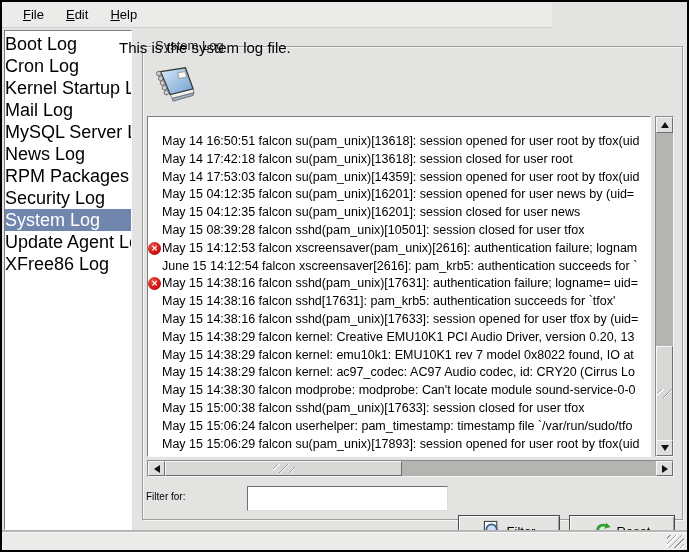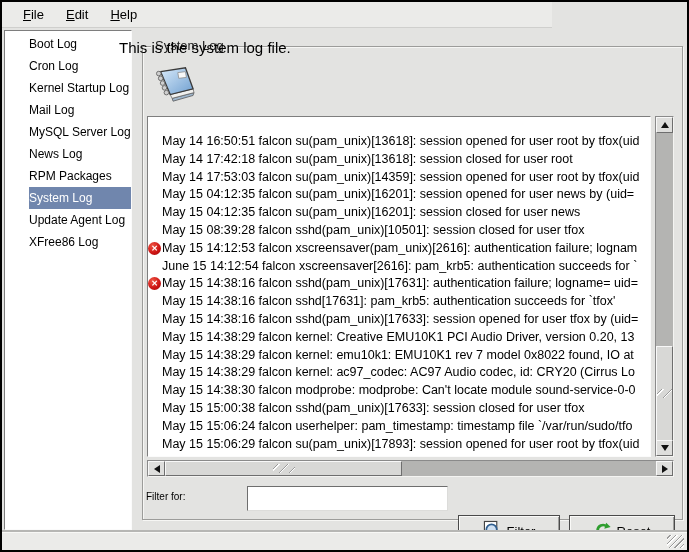--- a/index.html
+++ b/index.html
@@ -6,21 +6,21 @@
   html,body { width:689px; height:552px; }
   #window { position:relative; width:689px; height:552px; border:2px solid #000; background:#e3e3e1; overflow:hidden; }
 
   
   #menubar { position:absolute; left:0; top:0; width:550px; height:26px; background:#ebebe9; border-bottom:1px solid #cfcfcd; display:flex; align-items:center; padding-left:10px; }
   .menu-item { padding:3px 11px; font-size:13px; color:#000; cursor:default; }
   .menu-item .mn { text-decoration:underline; }
 
   
   #sidebar { position:absolute; left:2px; top:28px; width:128px; height:500px; background:#fff; border:1px solid; border-color:#7e7e7e #fbfbfb #fbfbfb #7e7e7e; padding-top:2px; overflow:hidden; }
-  .side-item { height:22px; line-height:22px; font-size:12px; color:#000; white-space:nowrap;margin-left:24px; }
+  .side-item { height:22px; line-height:22px; font-size:18px; color:#000; white-space:nowrap; }
   .side-item.selected { background:#7086ad; color:#fff; }
 
   
   #frame { position:absolute; left:140px; top:44px; width:541px; height:474px; border:1px solid #9c9c9a; box-shadow:inset 1px 1px 0 #f6f6f4, 1px 1px 0 #f6f6f4; }
   #frame-title { position:absolute; left:8px; top:-9px; background:#e3e3e1; padding:0 4px; font-size:13px; color:#1c1c1c; }
   #book-icon { position:absolute; left:8px; top:18px; }
   #caption { position:absolute; left:117px; top:37px; font-size:15px; color:#000; }
 
   
   #list-viewport { position:absolute; left:145px; top:114px; width:504px; height:341px; background:#fff; border:1px solid; border-color:#7e7e7e #fbfbfb #fbfbfb #7e7e7e; overflow:hidden; padding-top:16px; }
@@ -68,20 +68,21 @@
   </div>
 
   <div id="sidebar">
       <div class="side-item">Boot Log</div>
       <div class="side-item">Cron Log</div>
       <div class="side-item">Kernel Startup Log</div>
       <div class="side-item">Mail Log</div>
       <div class="side-item">MySQL Server Log</div>
       <div class="side-item">News Log</div>
       <div class="side-item">RPM Packages</div>
+      <div class="side-item">Security Log</div>
       <div class="side-item selected">System Log</div>
       <div class="side-item">Update Agent Log</div>
       <div class="side-item">XFree86 Log</div>
     </div>
 
   <div id="frame">
     <span id="frame-title">System Log</span>
     <span id="book-icon">
       <svg width="46" height="40" viewBox="0 0 48 42">
         <defs>

